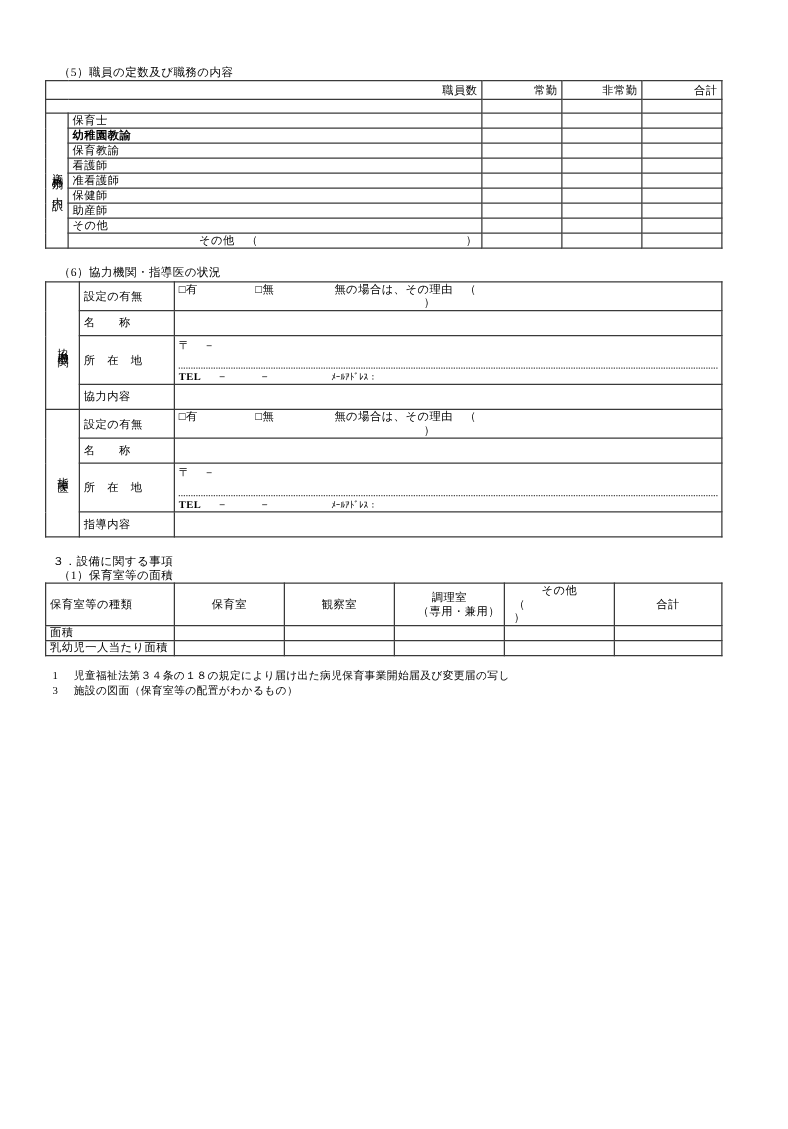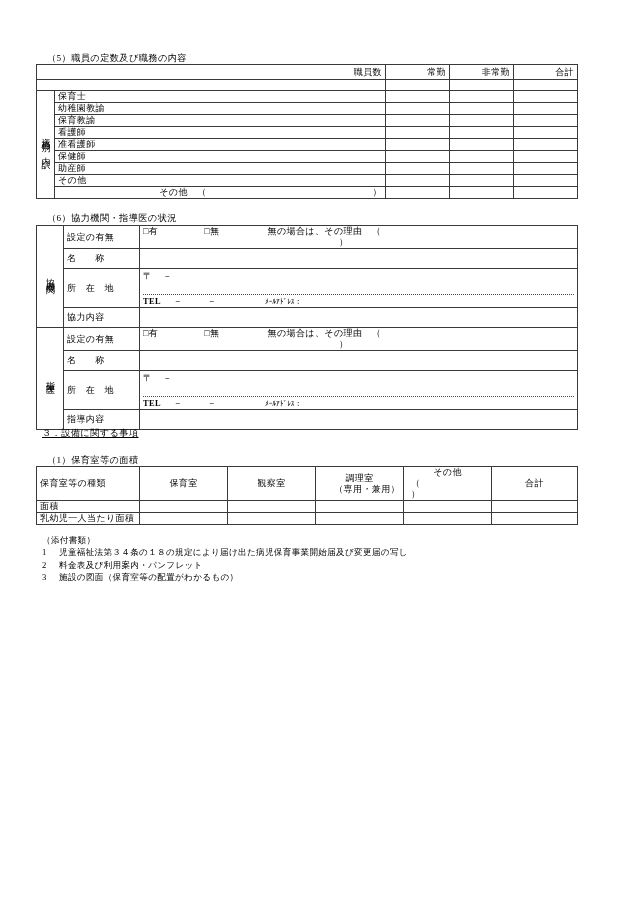--- a/index.html
+++ b/index.html
@@ -160,21 +160,21 @@
 
       <tr style="height:11px;">
         <td class="vertical" rowspan="9">
           <span class="vtext">資格別の内訳</span>
         </td>
         <td>保育士</td>
         <td class="blank"></td>
         <td class="blank"></td>
         <td class="blank"></td>
       </tr>
-      <tr style="height:11px;">
+      <tr style="height:11px;font-weight:bold;">
         <td>幼稚園教諭</td>
         <td class="blank"></td>
         <td class="blank"></td>
         <td class="blank"></td>
       </tr>
       <tr style="height:11px;">
         <td>保育教諭</td>
         <td class="blank"></td>
         <td class="blank"></td>
         <td class="blank"></td>
@@ -287,21 +287,21 @@
           </div>
         </td>
       </tr>
       <tr style="height:20px;">
         <td>指導内容</td>
         <td class="blank"></td>
       </tr>
     </tbody>
   </table>
 
-  <div class="heading" style="left:42px; top:427px;text-decoration:underline;">３．設備に関する事項</div>
+  <div class="heading" style="left:42px; top:443px;">３．設備に関する事項</div>
   <div class="heading" style="left:47px; top:454px;">（1）保育室等の面積</div>
 
   <table class="form" style="left:36px; top:466px; width:541px;">
     <colgroup>
       <col style="width:103px;">
       <col style="width:88px;">
       <col style="width:88px;">
       <col style="width:88px;">
       <col style="width:88px;">
       <col style="width:86px;">
@@ -340,25 +340,21 @@
         <td class="blank"></td>
         <td class="blank"></td>
         <td class="blank"></td>
         <td class="blank"></td>
         <td class="blank"></td>
       </tr>
     </tbody>
   </table>
 
   <div class="notes" style="left:42px; top:534px;">
-    <span class="row">（添付書類）</span>
     <span class="row">
       <span class="num">1</span><span>児童福祉法第３４条の１８の規定により届け出た病児保育事業開始届及び変更届の写し</span>
-    </span>
-    <span class="row">
-      <span class="num">2</span><span>料金表及び利用案内・パンフレット</span>
     </span>
     <span class="row">
       <span class="num">3</span><span>施設の図面（保育室等の配置がわかるもの）</span>
     </span>
   </div>
 
 </div>
 
 </body></html>

